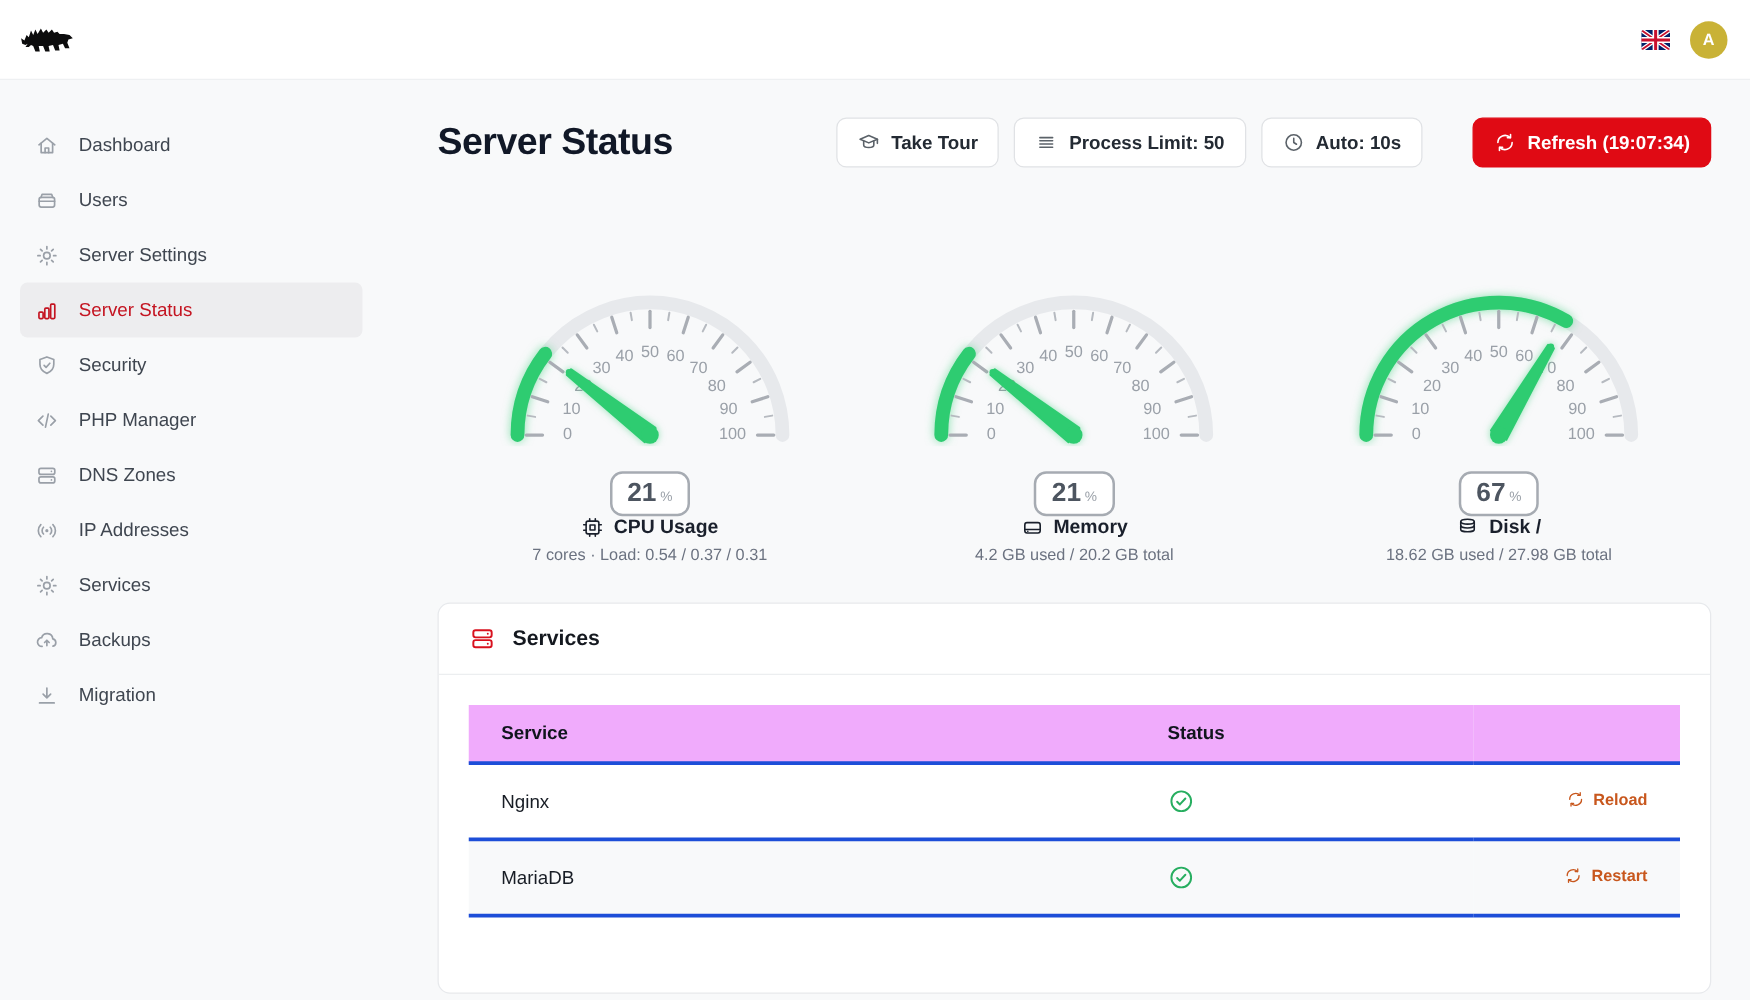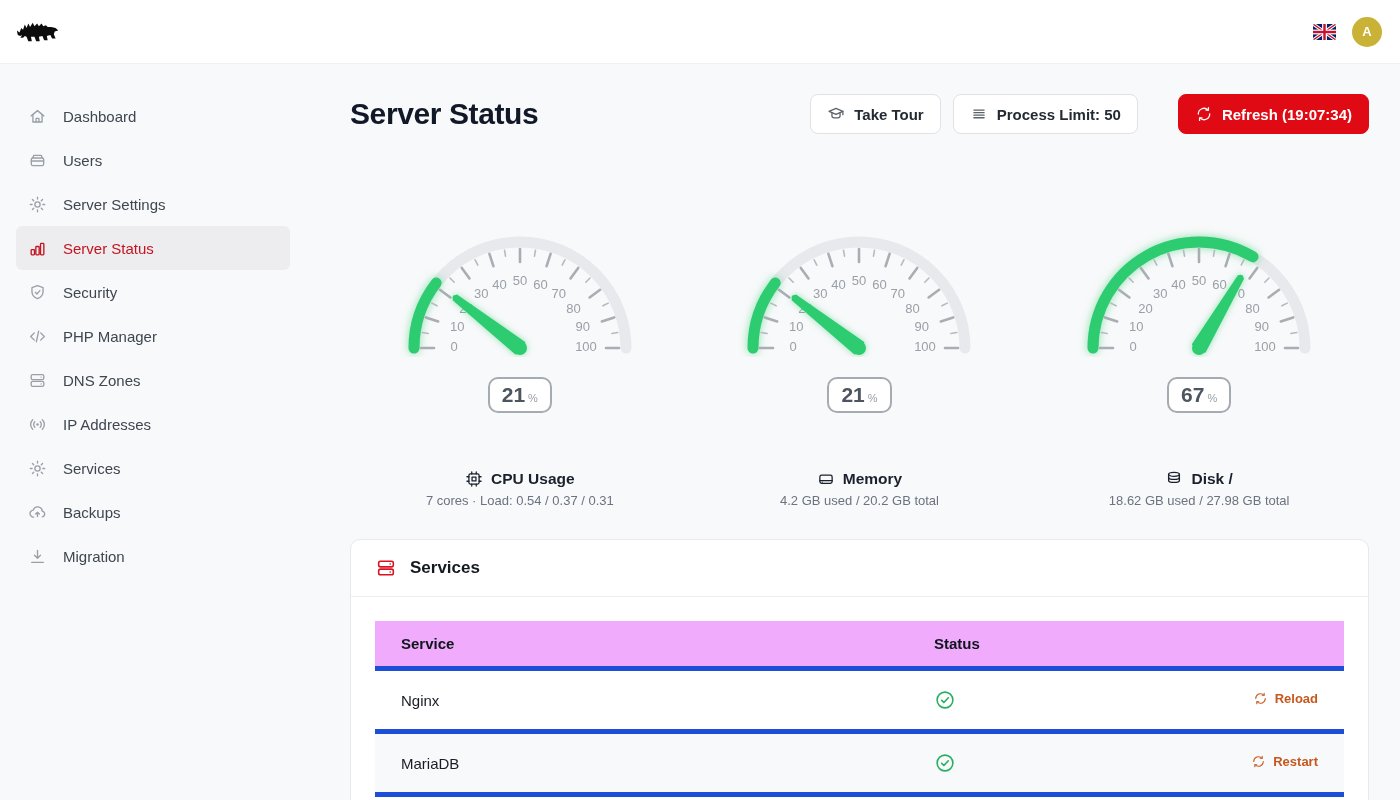--- a/index.html
+++ b/index.html
@@ -41,36 +41,36 @@
   .tbtn.primary .icn { color:#fff; }
 
   
   .gauges-row { display:grid; grid-template-columns:repeat(3,1fr); margin-top:92px; }
   .gauge-col { display:flex; flex-direction:column; align-items:center; }
   .gauge-value { margin-top:20px; min-width:62px; padding:4px 12px; background:#fff;
     border:2px solid #a6abb2; border-radius:10px; display:flex; align-items:baseline;
     justify-content:center; }
   .gauge-value .num { font-size:21px; font-weight:700; color:#4d5560; }
   .gauge-value .unit { font-size:11px; color:#9aa0a8; margin-left:3px; }
-  .gauge-label { margin-top:57px; display:flex; align-items:center; gap:8px;
+  .gauge-label { display:flex; align-items:center; gap:8px;
     font-size:15.5px; font-weight:700; color:#1a202c; }
   .gauge-label .icn { color:#1a202c; display:flex; }
   .gauge-sub { margin-top:5px; font-size:13px; color:#6b7280; }
 
   
   .card { margin-top:31px; background:#fff; border:1px solid #e7e9ec; border-radius:10px; }
   .card-header { display:flex; align-items:center; gap:13px; padding:17px 24px;
     border-bottom:1px solid #eceef0; }
   .card-header .icn { color:#d8121f; display:flex; }
   .card-title { font-size:17px; font-weight:700; color:#14181f; }
   .card-body { padding:24px; }
   table { width:100%; border-collapse:collapse; }
   thead tr { background:#f0abfc; }
   th { text-align:left; padding:14px 26px; font-size:15px; font-weight:700; color:#10151d; }
-  tbody tr { border-top:5px solid #1d4ed8; }
+  tbody tr { border-top:3px solid #1d4ed8; }
   tbody tr:nth-child(even) { background:#f8f9fa; }
   td { padding:18px 26px; font-size:15px; color:#181d25; vertical-align:middle; }
   td.status .icn { color:#27ae60; display:flex; }
   td.action { text-align:right; }
   .action-link { display:inline-flex; align-items:center; gap:7px; color:#c8571d;
     font-size:13px; font-weight:600; cursor:pointer; }
   .action-link .icn { display:flex; }
 </style>
 </head>
 <body>
@@ -217,20 +217,29 @@
             </span>
             <span>Take Tour</span>
           </button>
           <button class="tbtn">
             <span class="icn">
               <svg width="18" height="18" viewBox="0 0 24 24" fill="none" stroke="currentColor" stroke-width="1.7" stroke-linecap="round" stroke-linejoin="round">
                 <path d="M5.2 6.8h13.6M5.2 10.2h13.6M5.2 13.6h13.6M5.2 17h13.6"></path>
               </svg>
             </span>
             <span>Process Limit: 50</span>
+          </button>
+          <button class="tbtn">
+            <span class="icn">
+              <svg width="18" height="18" viewBox="0 0 24 24" fill="none" stroke="currentColor" stroke-width="1.7" stroke-linecap="round" stroke-linejoin="round">
+                <circle cx="12" cy="12" r="8.2"></circle>
+                <path d="M12 7.6V12l2.9 1.9"></path>
+              </svg>
+            </span>
+            <span>Auto: 10s</span>
           </button>
           <button class="tbtn primary" style="background: rgb(224, 10, 20); border-color: rgb(224, 10, 20);">
             <span class="icn">
               <svg width="18" height="18" viewBox="0 0 24 24" fill="none" stroke="currentColor" stroke-width="1.7" stroke-linecap="round" stroke-linejoin="round">
                 <path d="M19.6 12a7.6 7.6 0 0 1-13.1 5.2M4.4 12a7.6 7.6 0 0 1 13.1-5.2"></path>
                 <path d="M17.9 3.5v3.3h-3.3M6.1 20.5v-3.3h3.3"></path>
               </svg>
             </span>
             <span>Refresh (19:07:34)</span>
           </button>

